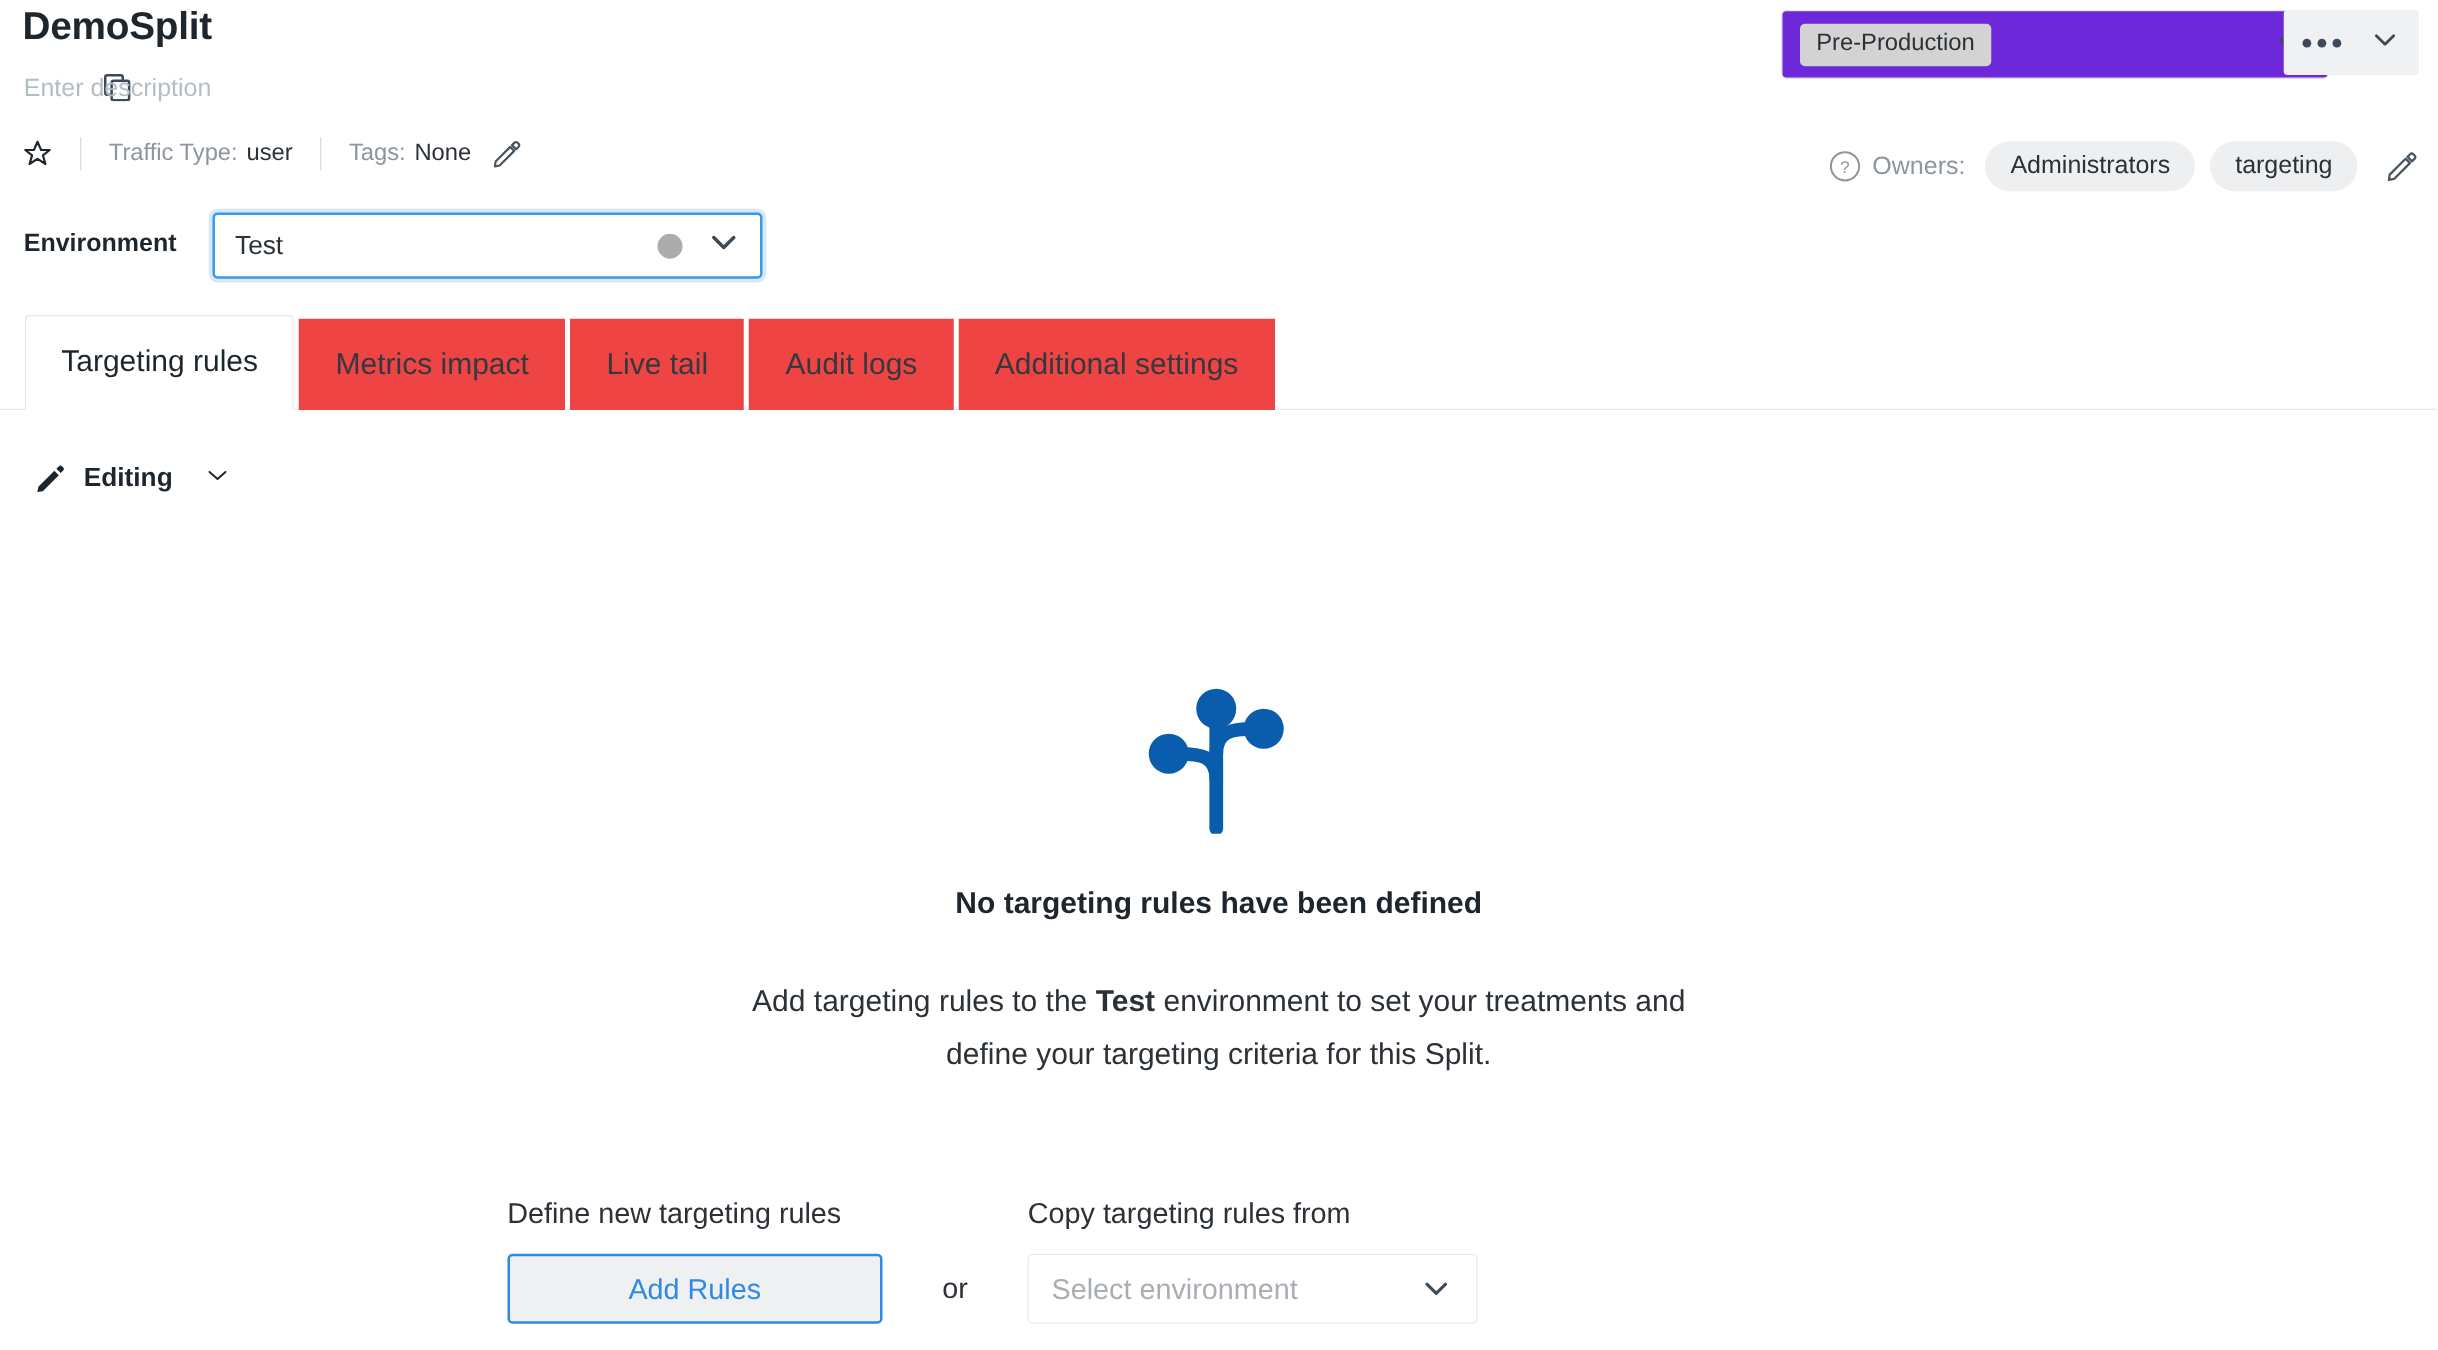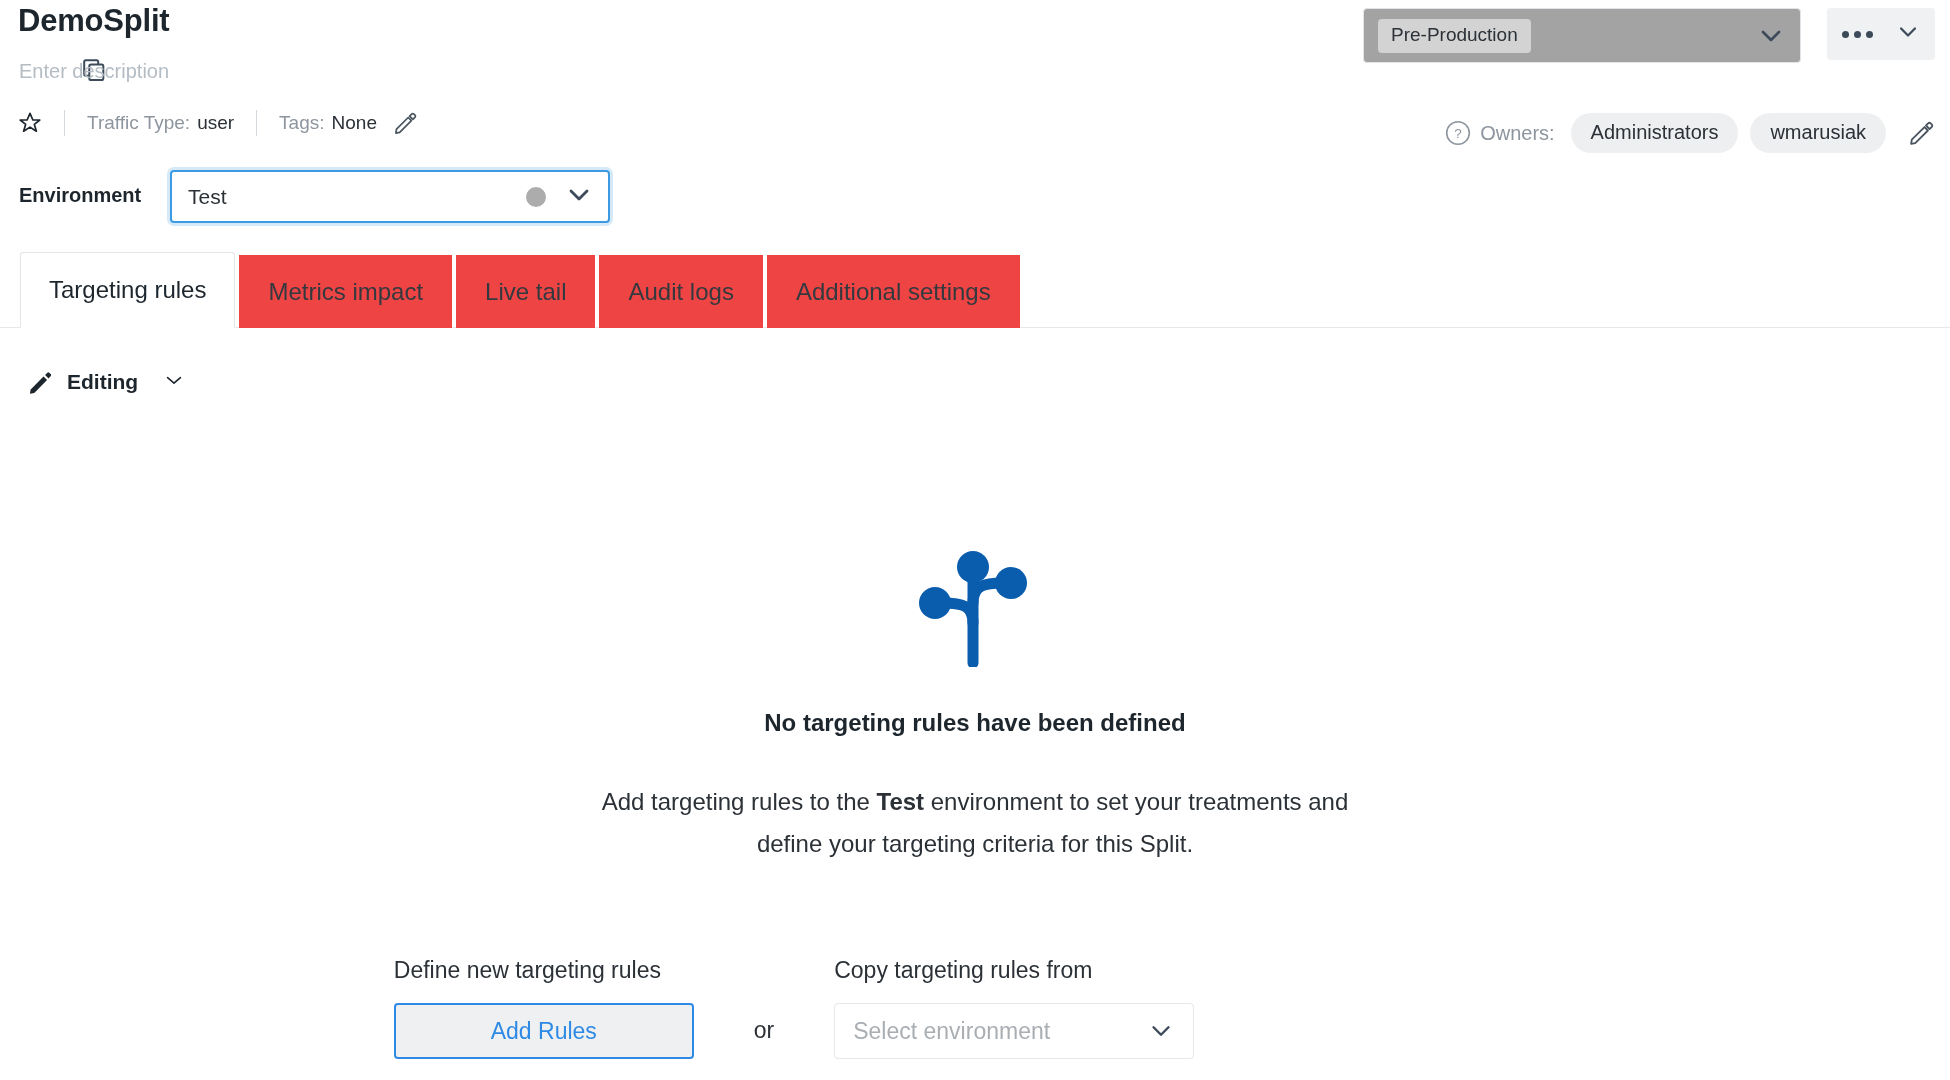--- a/index.html
+++ b/index.html
@@ -34,23 +34,23 @@
     font-size: 19px; color: #8d959e;
   }
   .star-icon { width: 24px; height: 24px; display:block; cursor: pointer; }
   .vdiv { width: 1px; height: 26px; background: #d4d9dd; margin: 0 22px; }
   .meta-strong { color: #2b3137; font-weight: normal; }
   .meta-lbl { color: #8d959e; }
   .pencil-sm { width: 24px; height: 24px; display:block; margin-left: 16px; cursor: pointer; }
 
   
   .env-top-select {
-    position: absolute; left: 1363px; top: 8px;
+    position: absolute; left: 1425px; top: 8px;
     width: 438px; height: 55px;
-    border: 1px solid #e1e4e8; border-radius: 4px; background: #a3a3a3;
+    border: 1px solid #e1e4e8; border-radius: 4px; background: #6d28d9;
     display: flex; align-items: center; padding: 0 14px;
     cursor: pointer;
   }
   .pill-gray {
     background: #d3d3d3; color: #2b3137;
     font-size: 19px; border-radius: 4px;
     padding: 5px 13px 7px 13px; line-height: 22px;
   }
   .chev { margin-left: auto; }
   .chev svg { display: block; }
@@ -140,21 +140,21 @@
   }
   .empty-sub {
     margin-top: 44px; font-size: 24px; color: #2b3137;
     text-align: center; line-height: 42px; max-width: 810px;
   }
   .empty-sub b { font-weight: bold; }
 
   
   .actions {
     position: absolute; left: 0; top: 955px; width: 1588px;
-    display: flex; justify-content: center; align-items: flex-start; gap: 12px;
+    display: flex; justify-content: center; align-items: flex-start; gap: 0;
   }
   .act-col { display: flex; flex-direction: column; }
   .act-lbl { font-size: 23px; color: #2b3137; line-height: 30px; margin-bottom: 18px; }
   .add-rules-btn {
     width: 300px; height: 56px;
     background: #eff0f1; border: 2px solid #2e8ae5; border-radius: 4px;
     color: #2e8ae5; font-size: 23px;
     display: flex; align-items: center; justify-content: center;
     cursor: pointer; font-family: "Liberation Sans", sans-serif;
   }
@@ -230,21 +230,21 @@
 
   <div class="owners-row">
     <span class="q-icon">
       <svg width="26" height="26" viewBox="0 0 26 26">
           <circle cx="13" cy="13" r="11.3" fill="none" stroke="#8d959e" stroke-width="1.6"></circle>
           <text x="13" y="18.4" font-size="13.5" text-anchor="middle" fill="#8d959e" font-family="Liberation Sans, sans-serif">?</text>
         </svg>
     </span>
     <span class="owners-lbl">Owners:</span>
     <span class="owner-chip">Administrators</span>
-    <span class="owner-chip">wmarusiak</span>
+    <span class="owner-chip">targeting</span>
     <span class="pencil-owners">
       <svg width="26" height="26" viewBox="0 0 24 24">
           <path d="M3.5 18.2 L15.2 6.5 L18.4 9.7 L6.7 21.4 L2.9 22.1 Z" fill="none" stroke="#4a5560" stroke-width="1.7" stroke-linejoin="round"></path>
           <path d="M16.6 5.1 L18.6 3.1 C19.3 2.4 20.2 2.4 20.9 3.1 L21.9 4.1 C22.6 4.8 22.6 5.7 21.9 6.4 L19.9 8.4 Z" fill="none" stroke="#4a5560" stroke-width="1.7" stroke-linejoin="round"></path>
         </svg>
     </span>
   </div>
 
   <div class="env-label">Environment</div>
   <div class="env-select-wrap">

